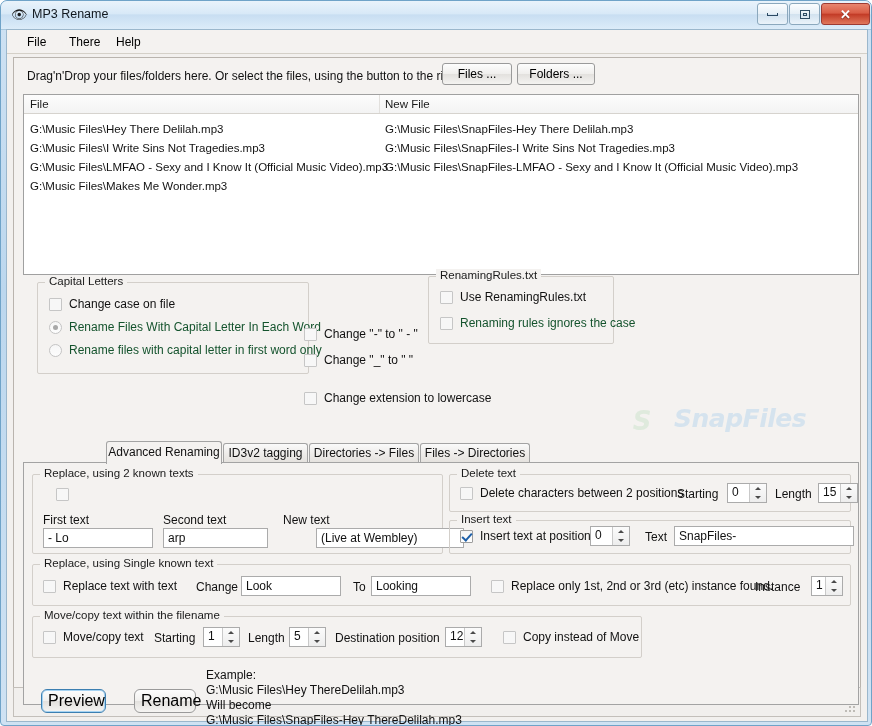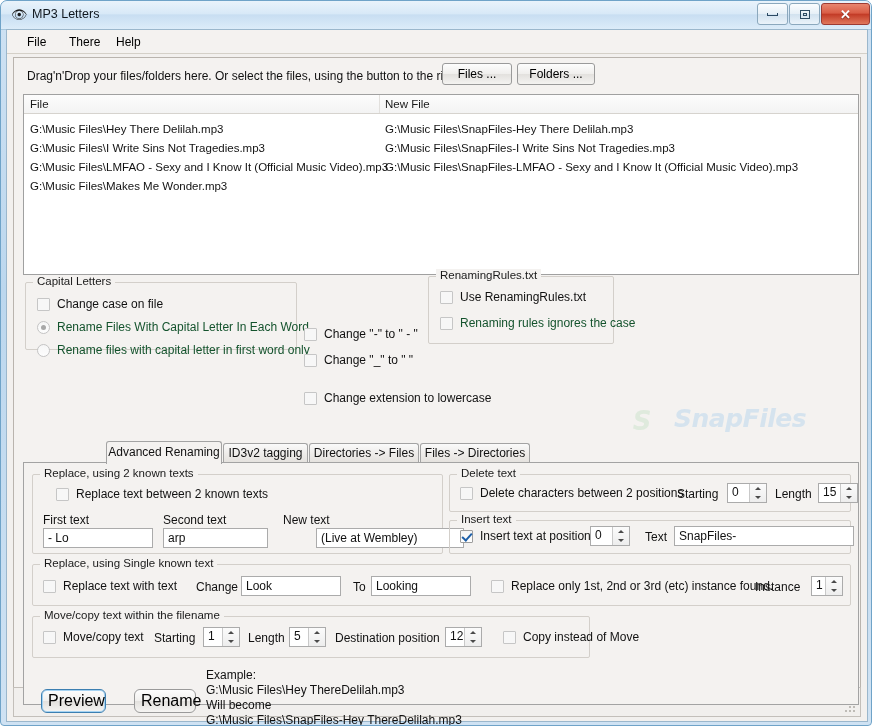--- a/index.html
+++ b/index.html
@@ -442,21 +442,21 @@
     text-align: center;
   }
 </style>
 </head>
 <body>
 
 <div id="app">
 
   <div class="titlebar">
     <div class="title-icon">👁</div>
-    <div class="title-text">MP3 Letters</div>
+    <div class="title-text">MP3 Rename</div>
     <div class="winbtns">
       <div class="wbtn">
         <span class="glyph">
             <span class="minglyph"></span>
           </span>
       </div>
       <div class="wbtn">
         <span class="glyph">
             <span class="maxglyph"></span>
           </span>
@@ -498,21 +498,21 @@
         </div>
         <div class="lrow" style="top:64px">
           <div class="lcell" style="left:6px">G:\Music Files\LMFAO - Sexy and I Know It (Official Music Video).mp3</div>
           <div class="lcell" style="left:361px">G:\Music Files\SnapFiles-LMFAO - Sexy and I Know It (Official Music Video).mp3</div>
         </div>
         <div class="lrow" style="top:83px">
           <div class="lcell" style="left:6px">G:\Music Files\Makes Me Wonder.mp3</div>
         </div>
       </div>
 
-      <div class="group" style="left:11px; top:224px; width:272px; height:68px;">
+      <div class="group" style="left:23px; top:224px; width:272px; height:92px;">
         <span class="gtitle">Capital Letters</span>
         <span class="cb grayed" style="left:11px; top:15px;"></span>
         <span class="cb-label" style="left:31px; top:14px;">Change case on file</span>
 
         <span class="rb sel" style="left:11px; top:38px;"></span>
         <span class="cb-label dim" style="left:31px; top:37px;">Rename Files With Capital Letter In Each Word</span>
 
         <span class="rb" style="left:11px; top:61px;"></span>
         <span class="cb-label dim" style="left:31px; top:60px;">Rename files with capital letter in first word only</span>
       </div>
@@ -545,21 +545,20 @@
         <div class="tab" style="left:200px; width:85px;">ID3v2 tagging</div>
         <div class="tab" style="left:286px; width:110px;">Directories -&gt; Files</div>
         <div class="tab" style="left:397px; width:110px;">Files -&gt; Directories</div>
       </div>
 
       <div class="tabbody">
 
         <div class="group" style="left:8px; top:11px; width:411px; height:80px;">
           <span class="gtitle">Replace, using 2 known texts</span>
           <span class="cb grayed" style="left:23px; top:13px;"></span>
-          <span class="cb-label" style="left:43px; top:12px;">Replace text between 2 known texts</span>
 
           <span class="lbl" style="left:10px; top:38px;">First text</span>
           <input class="tin" style="left: 10px; top: 53px; width: 110px;" value="- Lo">
 
           <span class="lbl" style="left:130px; top:38px;">Second text</span>
           <input class="tin" style="left: 130px; top: 53px; width: 105px;" value="arp">
 
           <span class="lbl" style="left:250px; top:38px;">New text</span>
           <input class="tin" style="left: 250px; top: 53px; width: 148px; margin-left: 33px;" value="(Live at Wembley)">
         </div>
@@ -638,21 +637,21 @@
               <span class="sb up">
                   <i class="arrow-up"></i>
                 </span>
               <span class="sb dn">
                   <i class="arrow-dn"></i>
                 </span>
             </span>
           </span>
         </div>
 
-        <div class="group" style="left:8px; top:153px; width:558px; height:42px;">
+        <div class="group" style="left:8px; top:153px; width:610px; height:42px;">
           <span class="gtitle">Move/copy text within the filename</span>
           <span class="cb grayed" style="left:10px; top:14px;"></span>
           <span class="cb-label" style="left:30px; top:13px;">Move/copy text</span>
 
           <span class="lbl" style="left:121px; top:14px;">Starting</span>
           <span class="spin" style="left:170px; top:10px; width:37px;">
             <span class="sval">1</span>
             <span class="sbtns">
               <span class="sb up">
                   <i class="arrow-up"></i>

